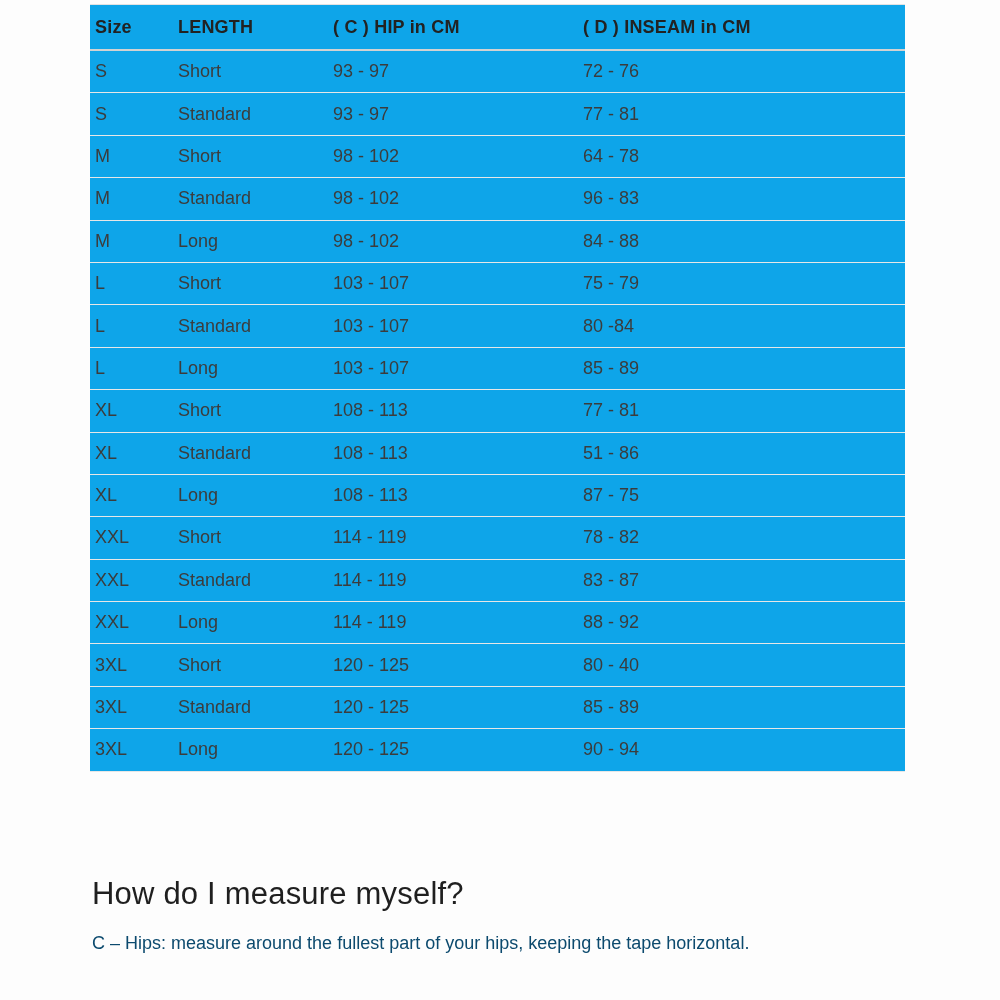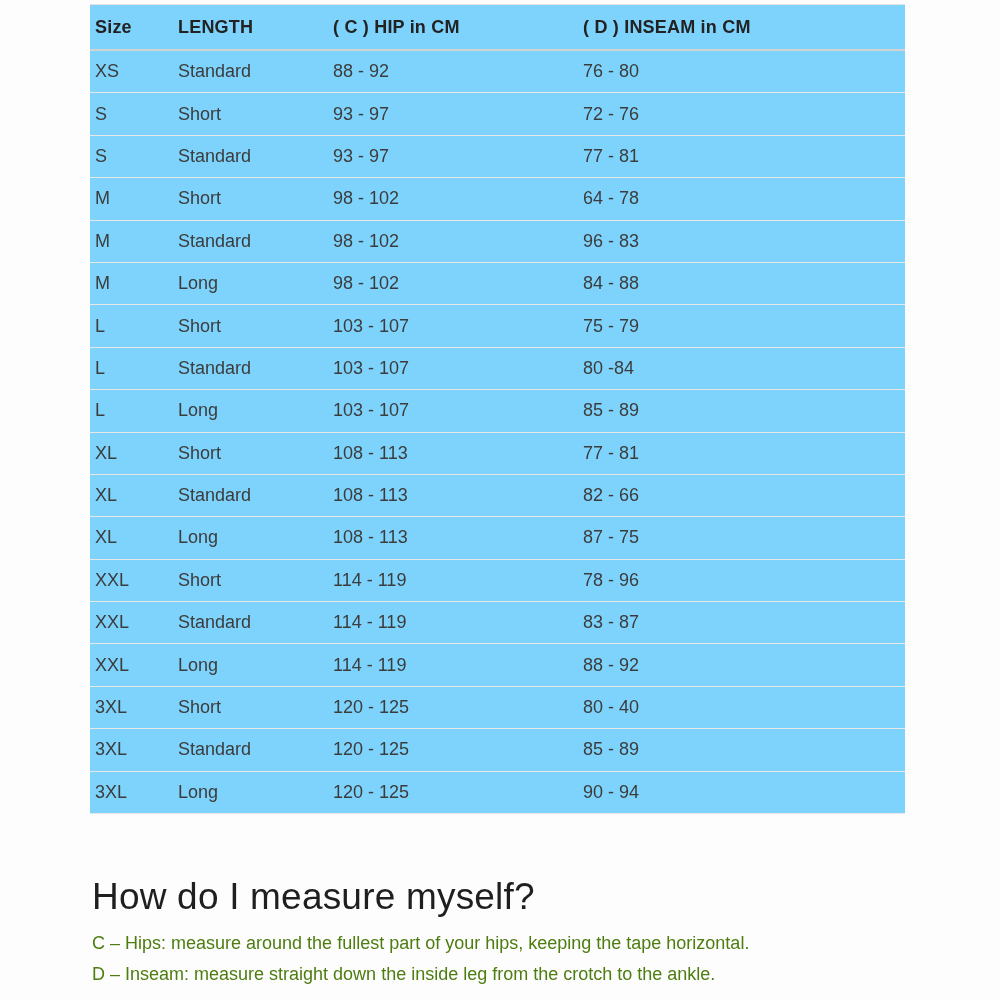--- a/index.html
+++ b/index.html
@@ -14,21 +14,21 @@
     height: 1000px;
     background: #fdfdfd;
     overflow: hidden;
   }
   .size-table {
     position: absolute;
     left: 90px;
     top: 4px;
     width: 815px;
     border-collapse: collapse;
-    background: #7dd3fc;
+    background: #0ea5e9;
     border-top: 1px solid #e2e2e2;
     table-layout: fixed;
   }
   .size-table th {
     text-align: left;
     vertical-align: middle;
     font-size: 18px;
     font-weight: bold;
     color: #222222;
     height: 44px;
@@ -45,36 +45,36 @@
     height: 41.4px;
     padding: 0 0 0 5px;
     border-bottom: 1px solid #e7e7e7;
     white-space: nowrap;
   }
   .measure-heading {
     position: absolute;
     left: 92px;
     top: 876px;
     margin: 0;
-    font-size: 37px;
+    font-size: 31px;
     font-weight: 400;
     color: #1f1f1f;
     letter-spacing: 0.2px;
   }
   .measure-lines {
     position: absolute;
     left: 92px;
     top: 928px;
     width: 820px;
   }
   .measure-lines p {
     margin: 0;
     font-size: 18px;
     line-height: 31px;
-    color: #4d7c0f;
+    color: #0c4a6e;
   }
 </style>
 </head>
 <body>
 
 <div class="page">
 
   <table class="size-table">
     <colgroup>
       <col style="width:83px">
@@ -85,26 +85,20 @@
     <thead>
       <tr>
         <th>Size</th>
         <th>LENGTH</th>
         <th>( C ) HIP in CM</th>
         <th>( D ) INSEAM in CM</th>
       </tr>
     </thead>
     <tbody id="table-body">
         <tr>
-          <td>XS</td>
-          <td>Standard</td>
-          <td>88 - 92</td>
-          <td>76 - 80</td>
-        </tr>
-        <tr>
           <td>S</td>
           <td>Short</td>
           <td>93 - 97</td>
           <td>72 - 76</td>
         </tr>
         <tr>
           <td>S</td>
           <td>Standard</td>
           <td>93 - 97</td>
           <td>77 - 81</td>
@@ -148,33 +142,33 @@
         <tr>
           <td>XL</td>
           <td>Short</td>
           <td>108 - 113</td>
           <td>77 - 81</td>
         </tr>
         <tr>
           <td>XL</td>
           <td>Standard</td>
           <td>108 - 113</td>
-          <td>82 - 66</td>
+          <td>51 - 86</td>
         </tr>
         <tr>
           <td>XL</td>
           <td>Long</td>
           <td>108 - 113</td>
           <td>87 - 75</td>
         </tr>
         <tr>
           <td>XXL</td>
           <td>Short</td>
           <td>114 - 119</td>
-          <td>78 - 96</td>
+          <td>78 - 82</td>
         </tr>
         <tr>
           <td>XXL</td>
           <td>Standard</td>
           <td>114 - 119</td>
           <td>83 - 87</td>
         </tr>
         <tr>
           <td>XXL</td>
           <td>Long</td>
@@ -199,16 +193,15 @@
           <td>120 - 125</td>
           <td>90 - 94</td>
         </tr>
       </tbody>
   </table>
 
   <h2 class="measure-heading">How do I measure myself?</h2>
 
   <div class="measure-lines">
     <p>C – Hips: measure around the fullest part of your hips, keeping the tape horizontal.</p>
-    <p>D – Inseam: measure straight down the inside leg from the crotch to the ankle.</p>
   </div>
 
 </div>
 
 </body></html>

